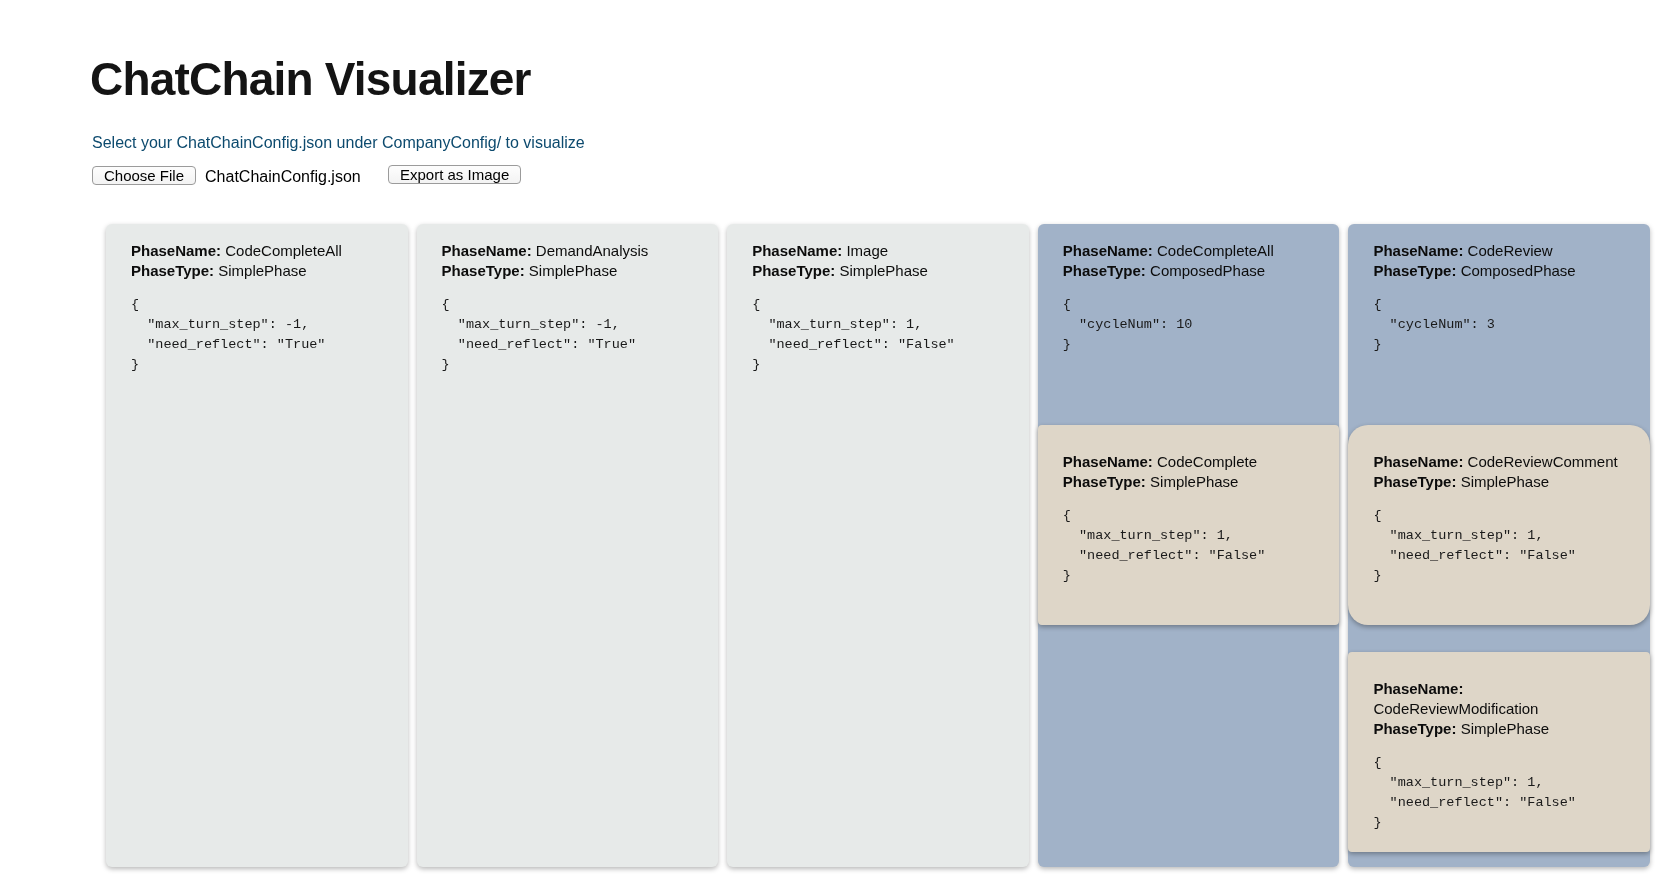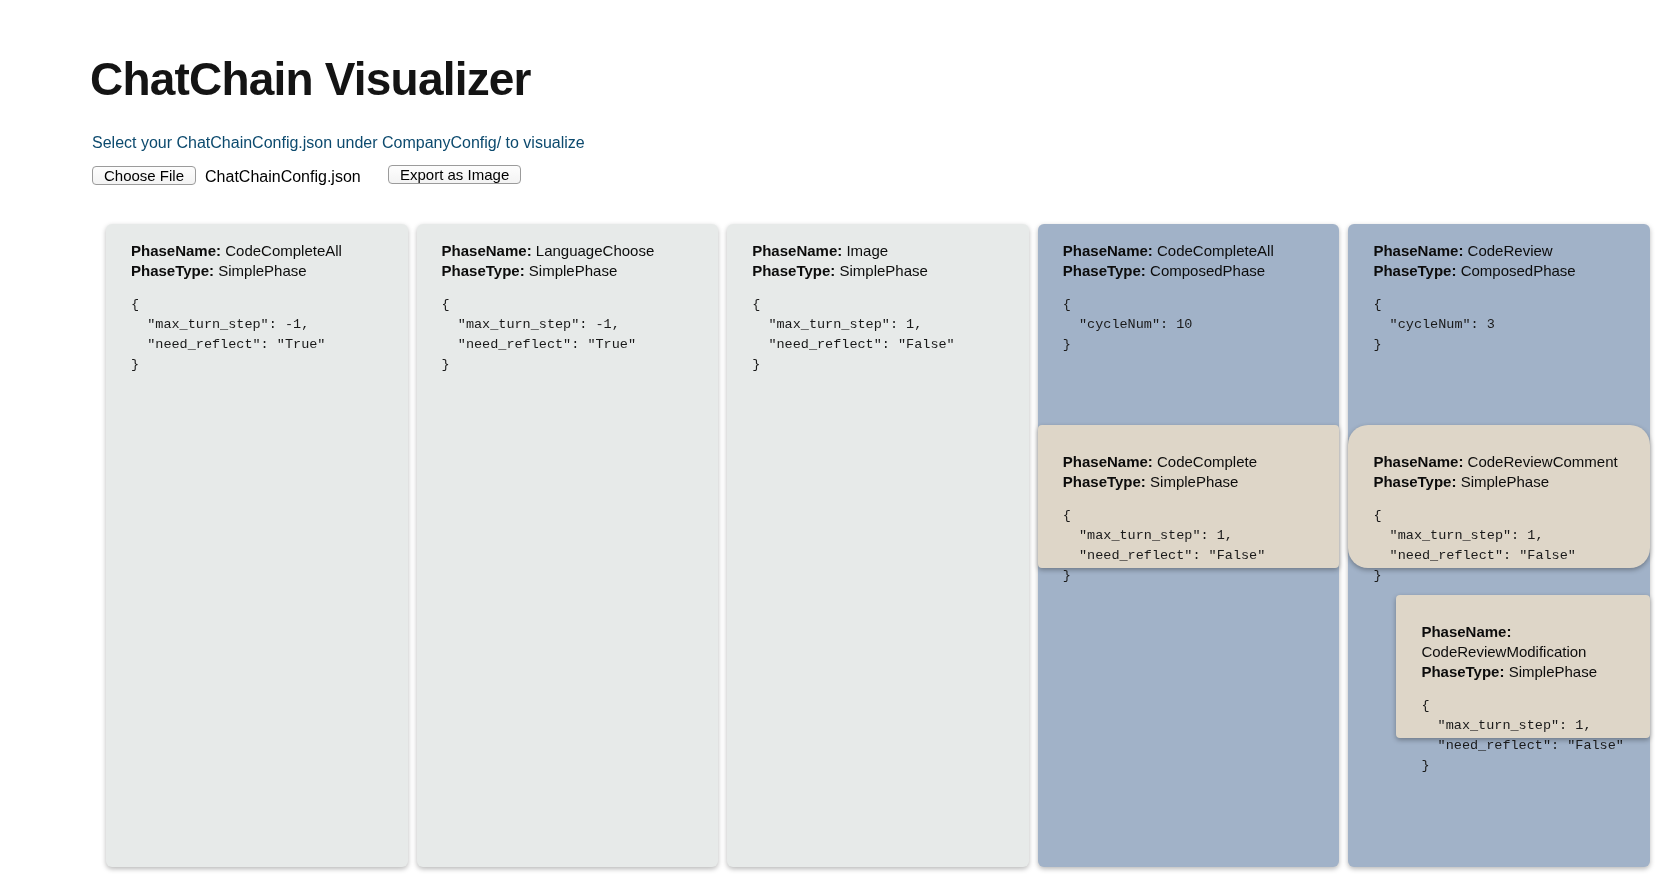--- a/index.html
+++ b/index.html
@@ -62,21 +62,21 @@
     font-family:"Liberation Mono", monospace;
     font-size:13.5px; line-height:20px;
     color:#1a1a1a;
     white-space:pre;
   }
   .nested-wrap {
     position:absolute; top:201px; left:0; right:0;
     display:flex; flex-direction:column; gap:27px;
   }
   .nested-card {
-    height:143px; box-sizing:border-box;
+    height:200px; box-sizing:border-box;
     padding:10px 25px 0;
     border-radius:4px;
     box-shadow:0 2px 5px rgba(0,0,0,0.32);
   }
 </style>
 </head>
 <body style="background: rgb(255, 255, 255);">
 
 <h1 class="page-title">ChatChain Visualizer</h1>
 
@@ -97,21 +97,21 @@
       <pre class="config">{
   "max_turn_step": -1,
   "need_reflect": "True"
 }</pre>
     </div>
 
   </div>
 
   <div class="phase-col" style="background: rgb(231, 234, 233);">
     <div class="main-content">
-      <div class="meta-line"><b>PhaseName:</b> <span>LanguageChoose</span></div>
+      <div class="meta-line"><b>PhaseName:</b> <span>DemandAnalysis</span></div>
       <div class="meta-line"><b>PhaseType:</b> <span>SimplePhase</span></div>
       <pre class="config">{
   "max_turn_step": -1,
   "need_reflect": "True"
 }</pre>
     </div>
 
   </div>
 
   <div class="phase-col" style="background: rgb(231, 234, 233);">
@@ -161,21 +161,21 @@
     <div class="main-content" style="padding:17px 0 0;">
       <div class="meta-line"><b>PhaseName:</b> <span>CodeReviewComment</span></div>
       <div class="meta-line"><b>PhaseType:</b> <span>SimplePhase</span></div>
       <pre class="config">{
   "max_turn_step": 1,
   "need_reflect": "False"
 }</pre>
     </div>
   </div>
 
-  <div class="nested-card" style="background: rgb(222, 214, 200); margin-left: 48px;">
+  <div class="nested-card" style="background: rgb(222, 214, 200);">
     <div class="main-content" style="padding:17px 0 0;">
       <div class="meta-line"><b>PhaseName:</b> <span>CodeReviewModification</span></div>
       <div class="meta-line"><b>PhaseType:</b> <span>SimplePhase</span></div>
       <pre class="config">{
   "max_turn_step": 1,
   "need_reflect": "False"
 }</pre>
     </div>
   </div>
 </div>

